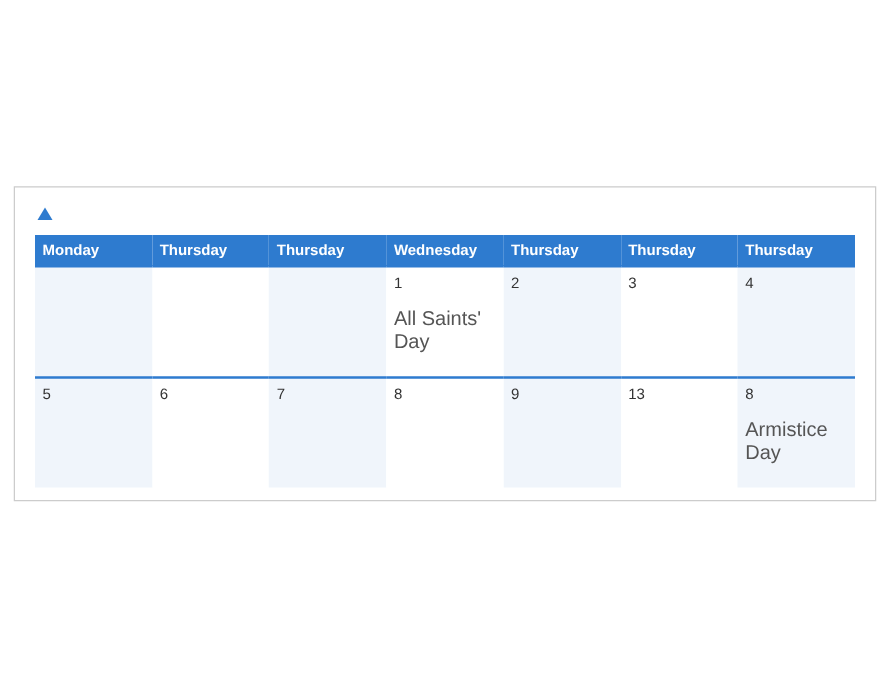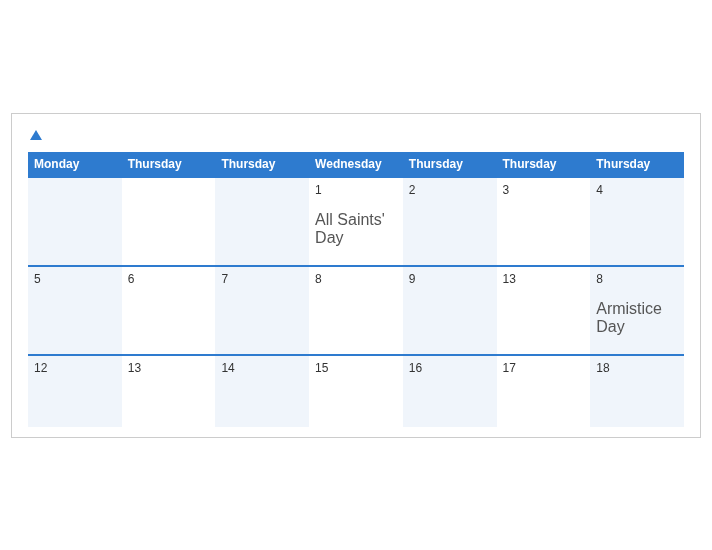--- a/index.html
+++ b/index.html
@@ -174,38 +174,15 @@
             <span class="day-num">9</span>
           </td>
           <td>
             <span class="day-num">13</span>
           </td>
           <td class="alt-bg">
             <span class="day-num">8</span>
             <span class="holiday">Armistice Day</span>
           </td>
         </tr>
-        <tr>
-          <td class="alt-bg">
-            <span class="day-num">12</span>
-          </td>
-          <td>
-            <span class="day-num">13</span>
-          </td>
-          <td class="alt-bg">
-            <span class="day-num">14</span>
-          </td>
-          <td>
-            <span class="day-num">15</span>
-          </td>
-          <td class="alt-bg">
-            <span class="day-num">16</span>
-          </td>
-          <td>
-            <span class="day-num">17</span>
-          </td>
-          <td class="alt-bg">
-            <span class="day-num">18</span>
-          </td>
-        </tr>
       </tbody>
   </table>
 </div>
 
 </body></html>

